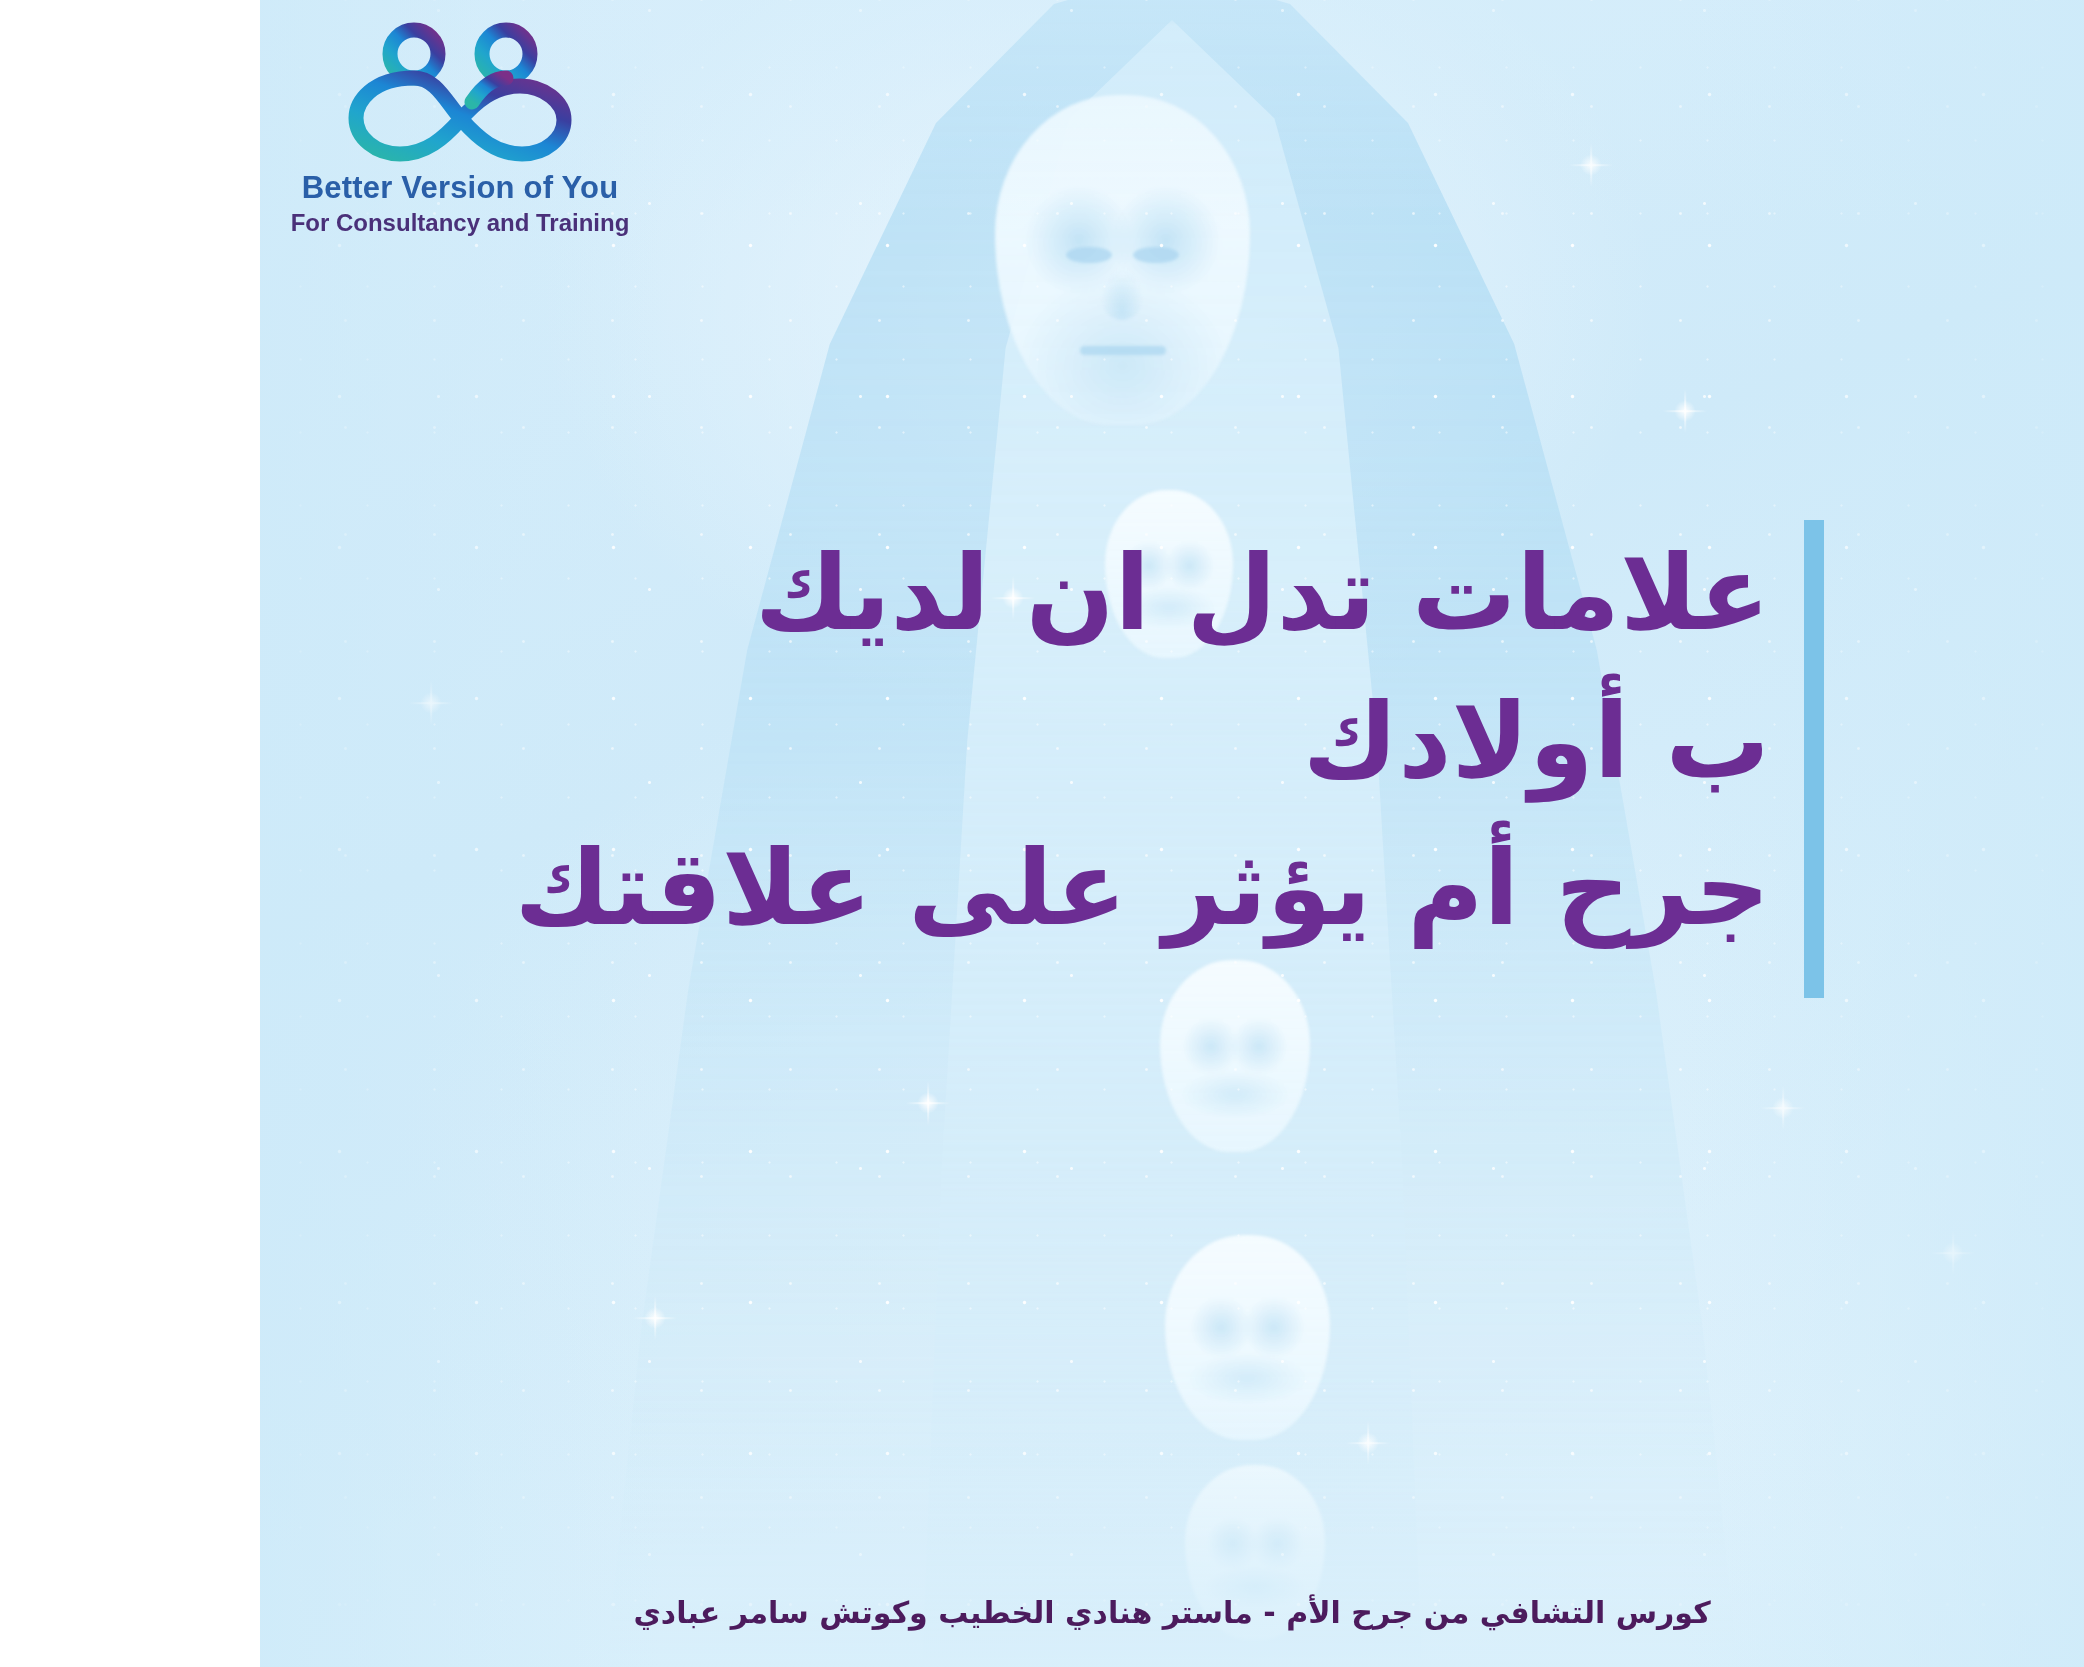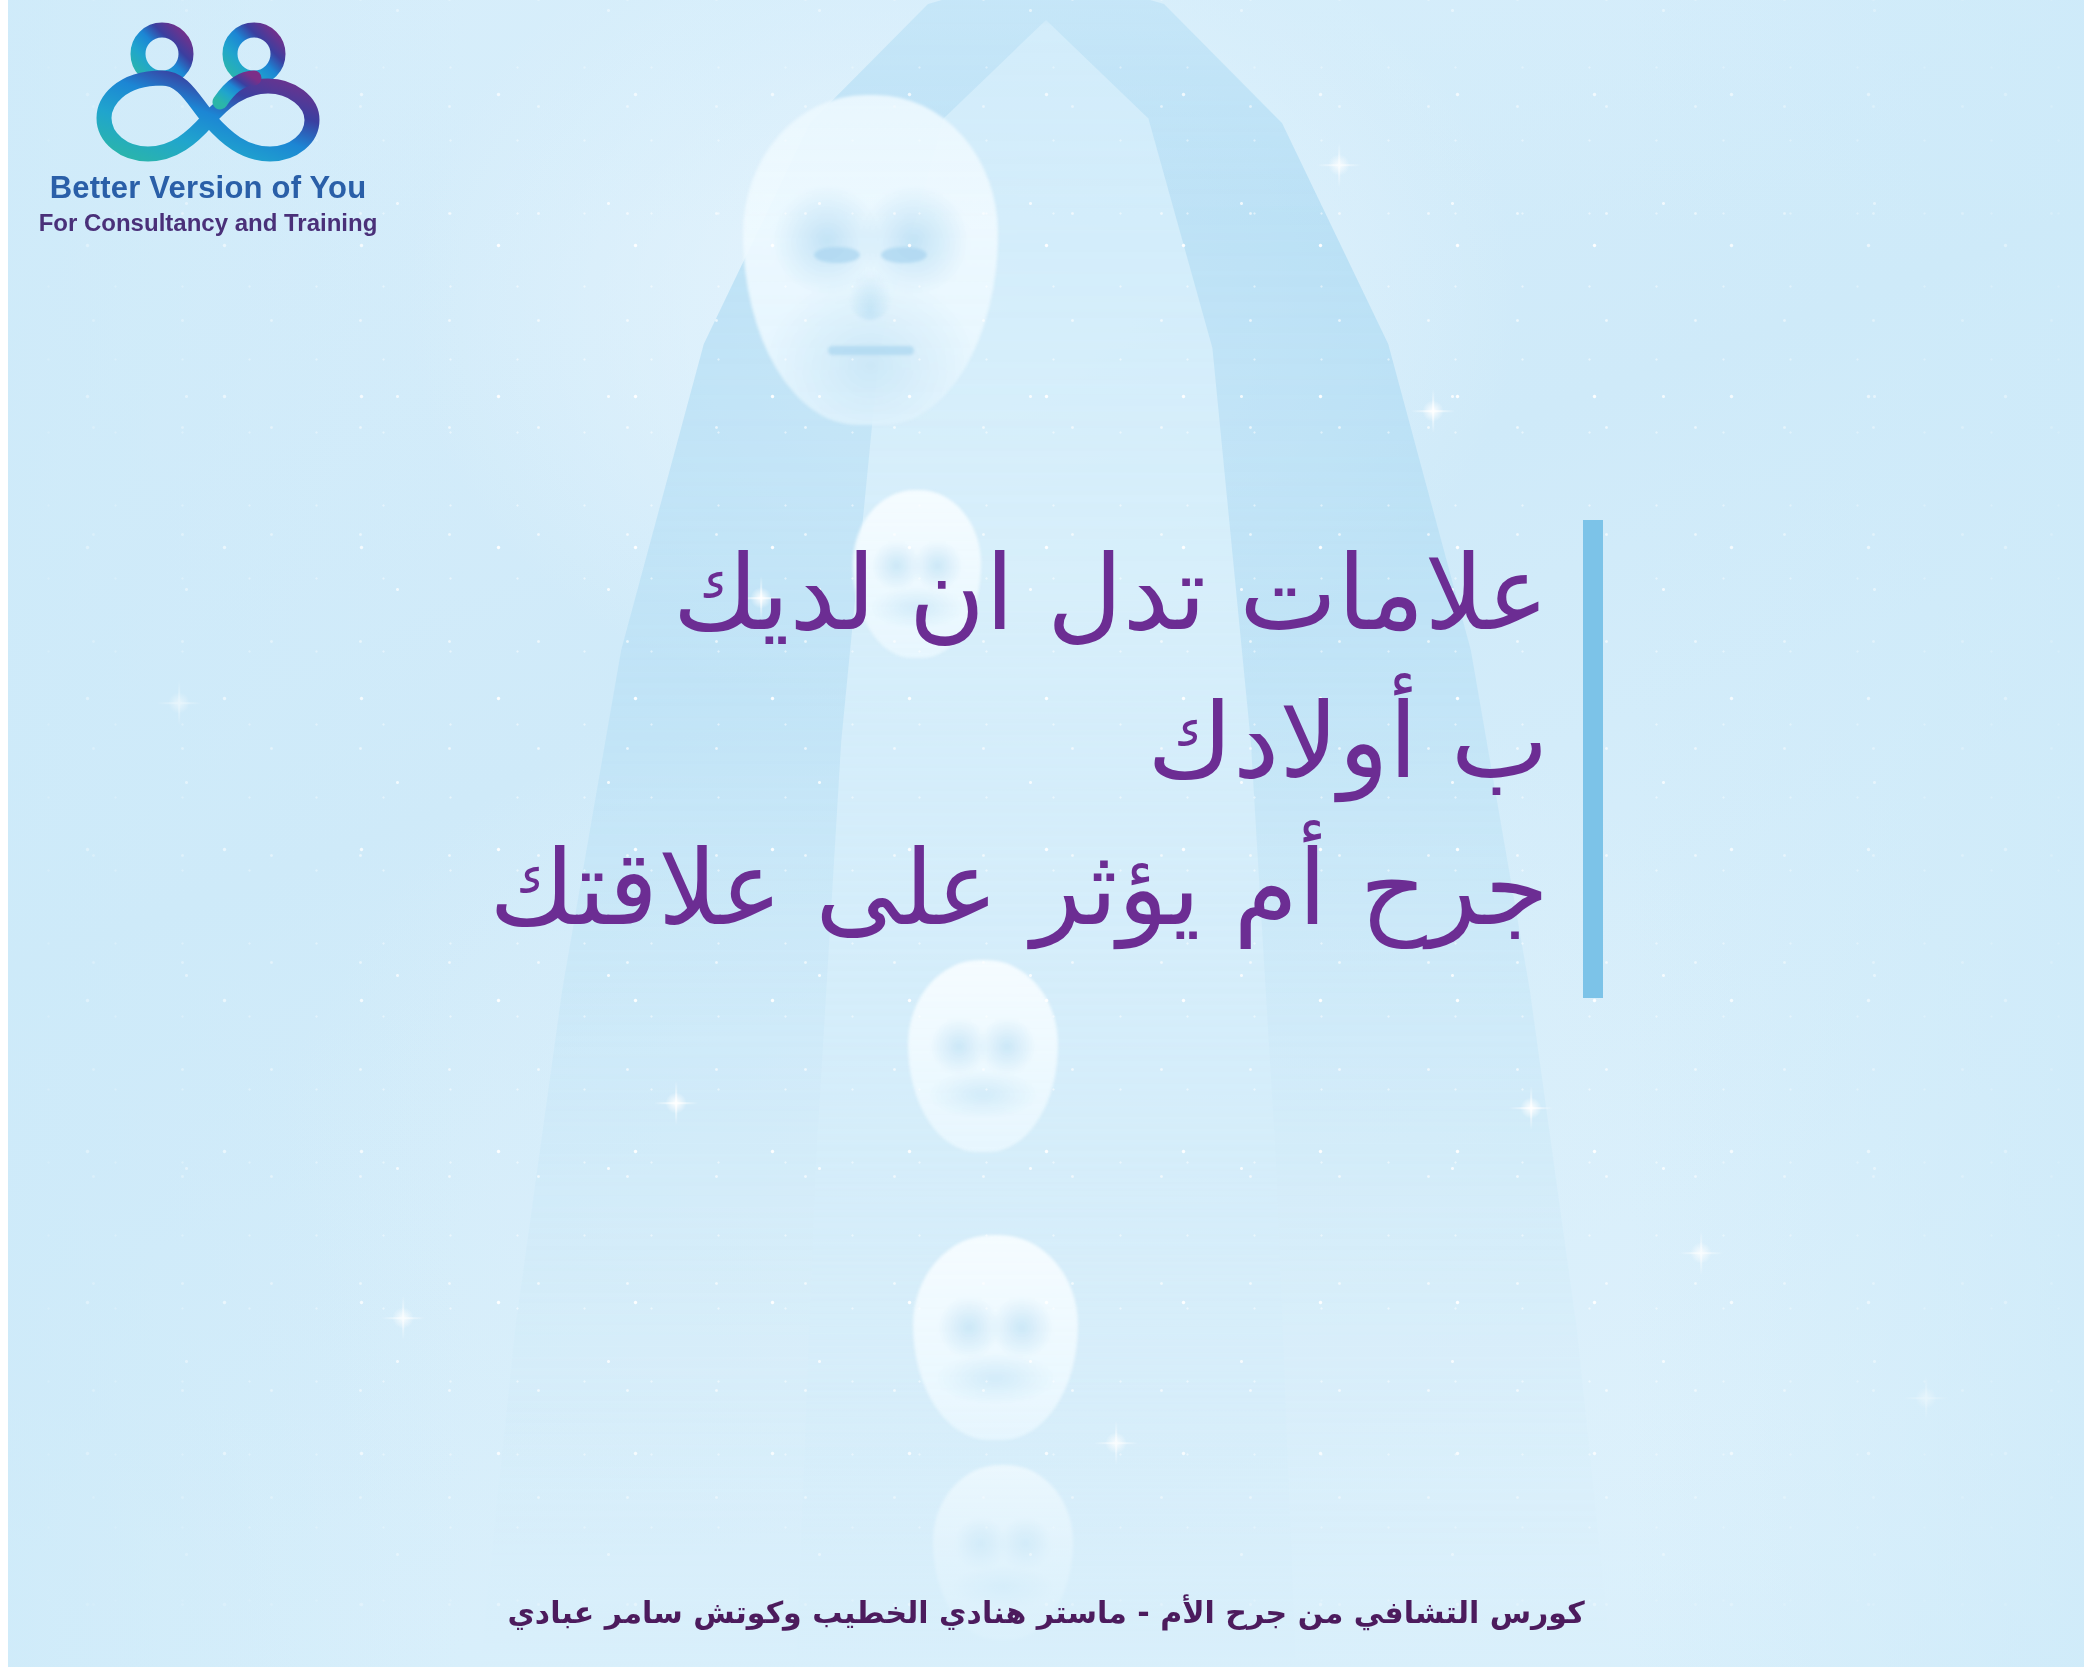--- a/index.html
+++ b/index.html
@@ -3,21 +3,21 @@
 <meta charset="utf-8">
 <title>Better Version of You — Course Promo</title>
 <style>
   html, body {
     margin: 0;
     padding: 0;
     background: #ffffff;
   }
   .poster {
     position: relative;
-    width: 2076px;
+    width: 1824px;
     height: 1667px;
     overflow: hidden;
     background: #84cc16;
     font-family: "DejaVu Sans", "Liberation Sans", sans-serif;
   }
 
   
   .bg-base {
     position: absolute;
     inset: 0;
@@ -221,21 +221,21 @@
     height: 478px;
     background: #7cc3e8;
     flex: 0 0 auto;
     align-self: center;
   }
   .headline {
     direction: rtl;
     text-align: right;
     color: #6c2d93;
     font-family: "DejaVu Sans", sans-serif;
-    font-weight: 400;
+    font-weight: 700;
     font-size: 104px;
     line-height: 1.42;
     letter-spacing: 0px;
     max-width: 1250px;
   }
   .headline .ln { display: block; white-space: nowrap; }
 
   
   .caption {
     position: absolute;

